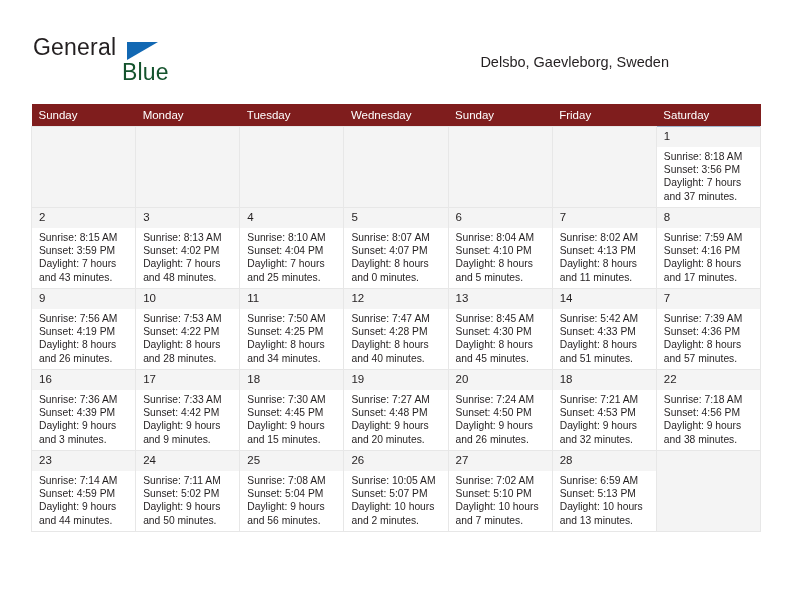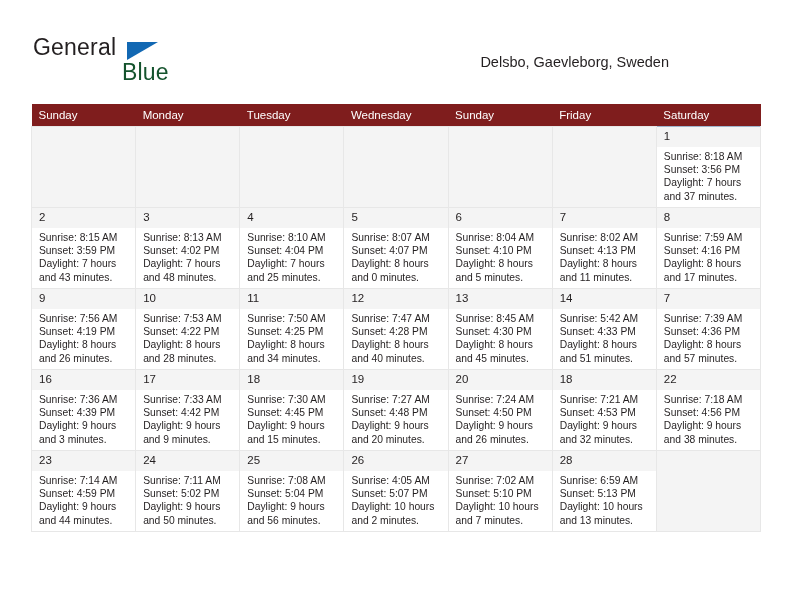--- a/index.html
+++ b/index.html
@@ -470,21 +470,21 @@
                 <div>Sunset: 5:04 PM</div>
                 <div>Daylight: 9 hours</div>
                 <div>and 56 minutes.</div>
               </div>
             </div>
           </td>
           <td>
             <div class="cell-inner">
               <span class="daynum">26</span>
               <div class="lines">
-                <div>Sunrise: 4:05 AM</div>
+                <div>Sunrise: 10:05 AM</div>
                 <div>Sunset: 5:07 PM</div>
                 <div>Daylight: 10 hours</div>
                 <div>and 2 minutes.</div>
               </div>
             </div>
           </td>
           <td>
             <div class="cell-inner">
               <span class="daynum">27</span>
               <div class="lines">

